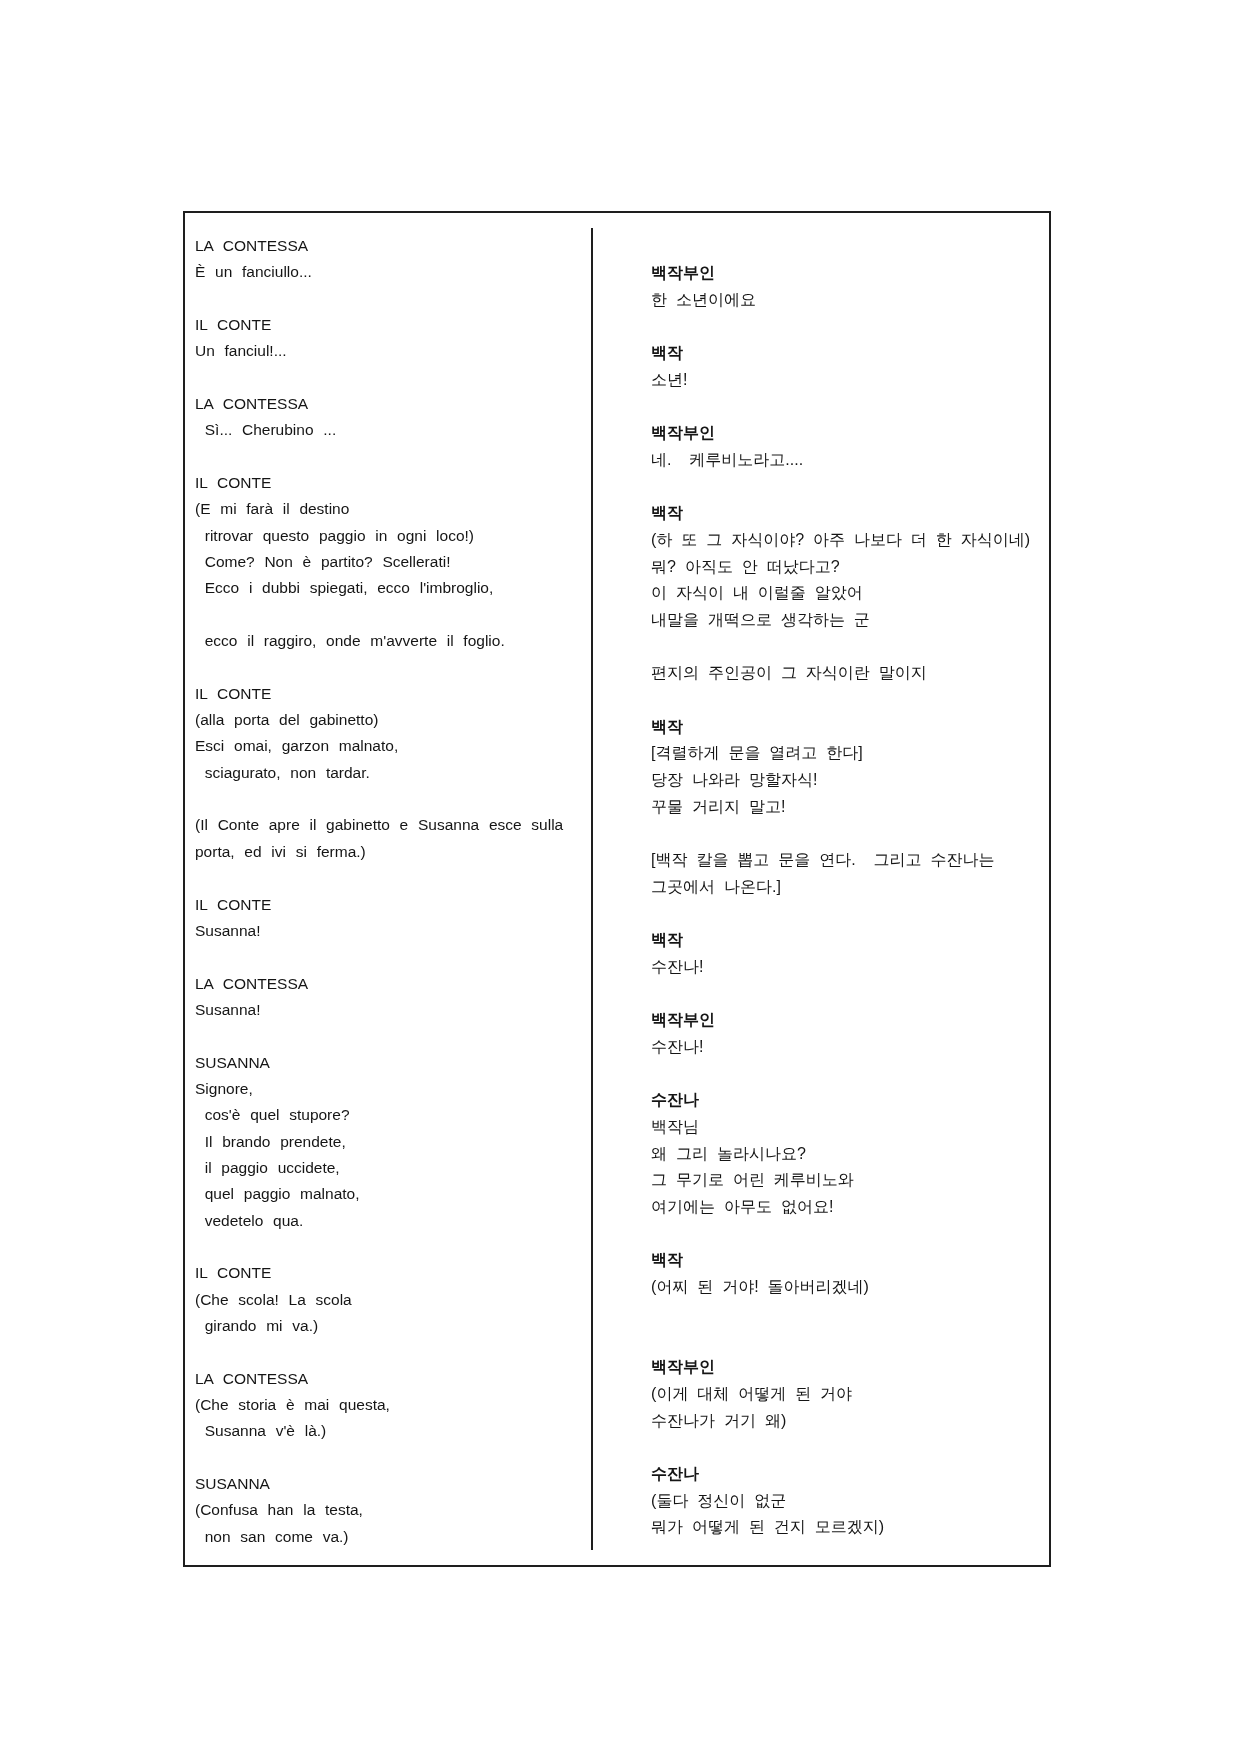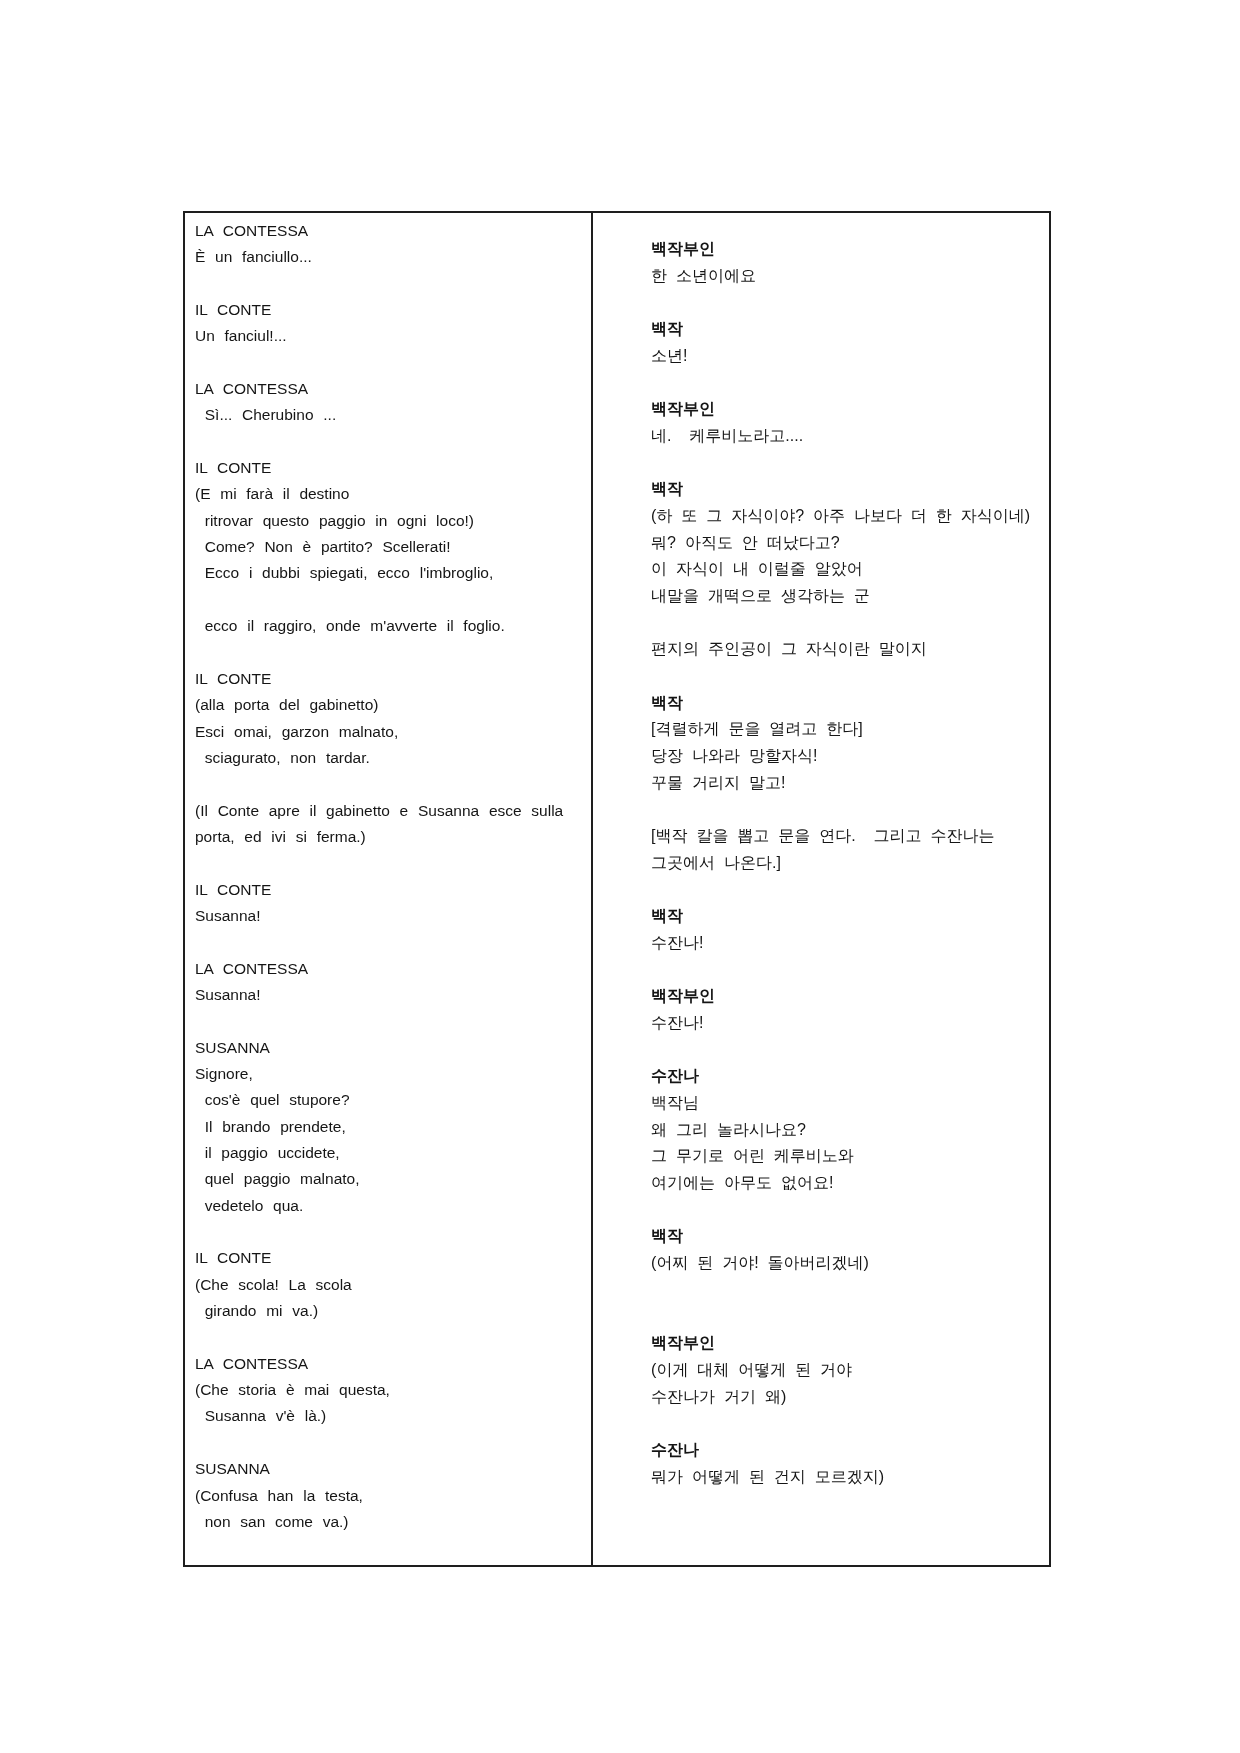--- a/index.html
+++ b/index.html
@@ -17,20 +17,21 @@
   .libretto-table {
     position: absolute;
     left: 183px;
     top: 211px;
     width: 868px;
     height: 1356px;
     box-sizing: border-box;
     border: 2px solid #1e1e1e;
     background: #ffffff;
     display: flex;
+    align-items: center;
   }
   .col {
     box-sizing: border-box;
     overflow: hidden;
     flex: 1 1 50%;
   }
   .col-left {
     border-right: 2px solid #1e1e1e;
     padding: 5px 6px 0 10px;
   }
@@ -156,15 +157,16 @@
       <div class="line"></div>
       <div class="line speaker">백작</div>
       <div class="line">(어찌 된 거야! 돌아버리겠네)</div>
       <div class="line"></div>
       <div class="line"></div>
       <div class="line speaker">백작부인</div>
       <div class="line">(이게 대체 어떻게 된 거야</div>
       <div class="line">수잔나가 거기 왜)</div>
       <div class="line"></div>
       <div class="line speaker">수잔나</div>
+      <div class="line">(둘다 정신이 없군</div>
       <div class="line">뭐가 어떻게 된 건지 모르겠지)</div>
     </div>
 </div>
 
 </body></html>

